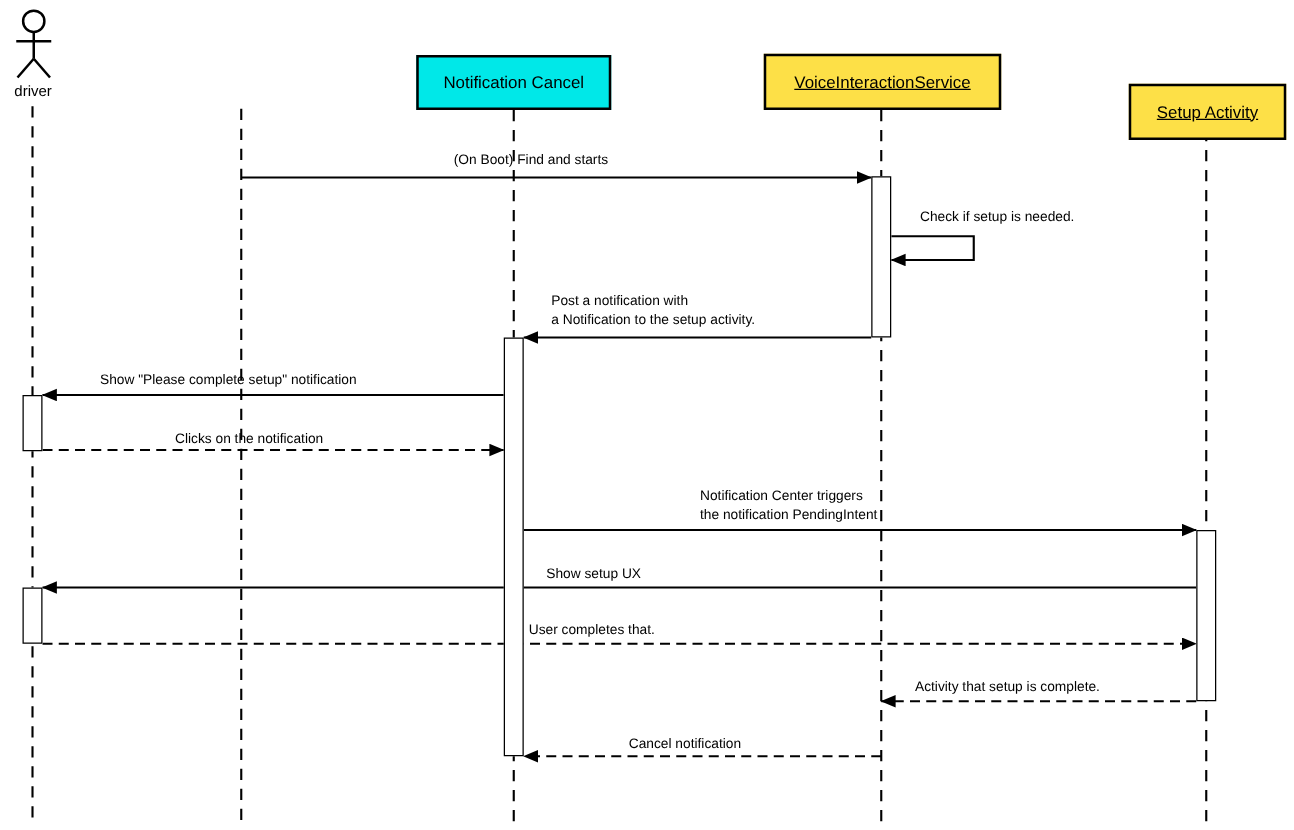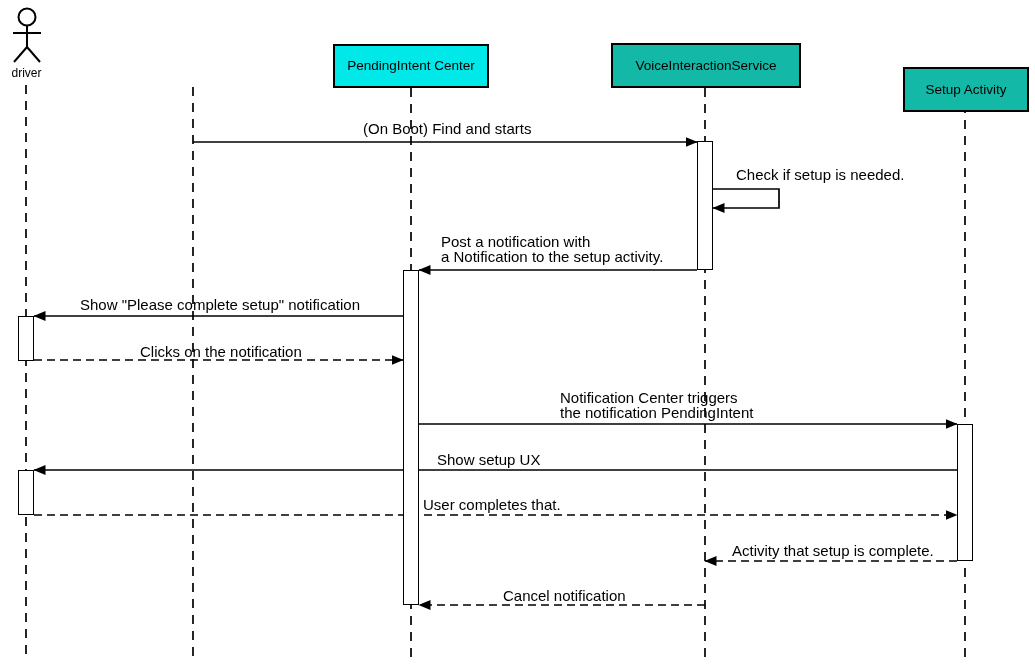--- a/index.html
+++ b/index.html
@@ -19,37 +19,37 @@
     border: 2.5px solid #000000;
     display: flex;
     align-items: center;
     justify-content: center;
     text-align: center;
     font-size: 13.5px;
     line-height: 16px;
     white-space: pre-line;
   }
   .pbox.cyan  { background: #00E8E8; }
-  .pbox.green { background: #14b8a6; }
+  .pbox.green { background: #fde047; text-decoration: underline; }
   .actor-label {
     position: absolute;
     left: 0px; top: 66px; width: 53px;
     text-align: center;
     font-size: 12px;
   }
   .bar {
     position: absolute;
     box-sizing: border-box;
     width: 16px;
     background: #ffffff;
     border: 1.6px solid #000000;
   }
   .msg {
     position: absolute;
-    font-size: 15px;
+    font-size: 11px;
     line-height: 15px;
     white-space: pre-line;
   }
 </style>
 </head>
 <body>
 
 <div id="canvas">
 
   <svg id="lines-layer" width="1035" height="664" viewBox="0 0 1035 664">
@@ -90,21 +90,21 @@
   </svg>
 
   <div class="bar" style="left:697px; top:141px; height:129px;"></div>
   <div class="bar" style="left:403px; top:270px; height:335px;"></div>
   <div class="bar" style="left:18px; top:316px; height:45px;"></div>
   <div class="bar" style="left:18px; top:470px; height:45px;"></div>
   <div class="bar" style="left:957px; top:424px; height:137px;"></div>
 
   <div class="actor-label">driver</div>
 
-  <div class="pbox cyan" style="left:333px; top:44px; width:156px; height:44px;">PendingIntent Center</div>
+  <div class="pbox cyan" style="left:333px; top:44px; width:156px; height:44px;">Notification Cancel</div>
   <div class="pbox green" style="left:611px; top:43px; width:190px; height:45px;">VoiceInteractionService</div>
   <div class="pbox green" style="left:903px; top:43px; width:126px; height:45px;margin-top:24px;">Setup Activity</div>
 
   <div class="msg" style="left:363px; top:121px;">(On Boot) Find and starts</div>
   <div class="msg" style="left:736px; top:167px;">Check if setup is needed.</div>
   <div class="msg" style="left:441px; top:234px;">Post a notification with
 a Notification to the setup activity.</div>
   <div class="msg" style="left:80px; top:297px;">Show "Please complete setup" notification</div>
   <div class="msg" style="left:140px; top:344px;">Clicks on the notification</div>
   <div class="msg" style="left:560px; top:390px;">Notification Center triggers

